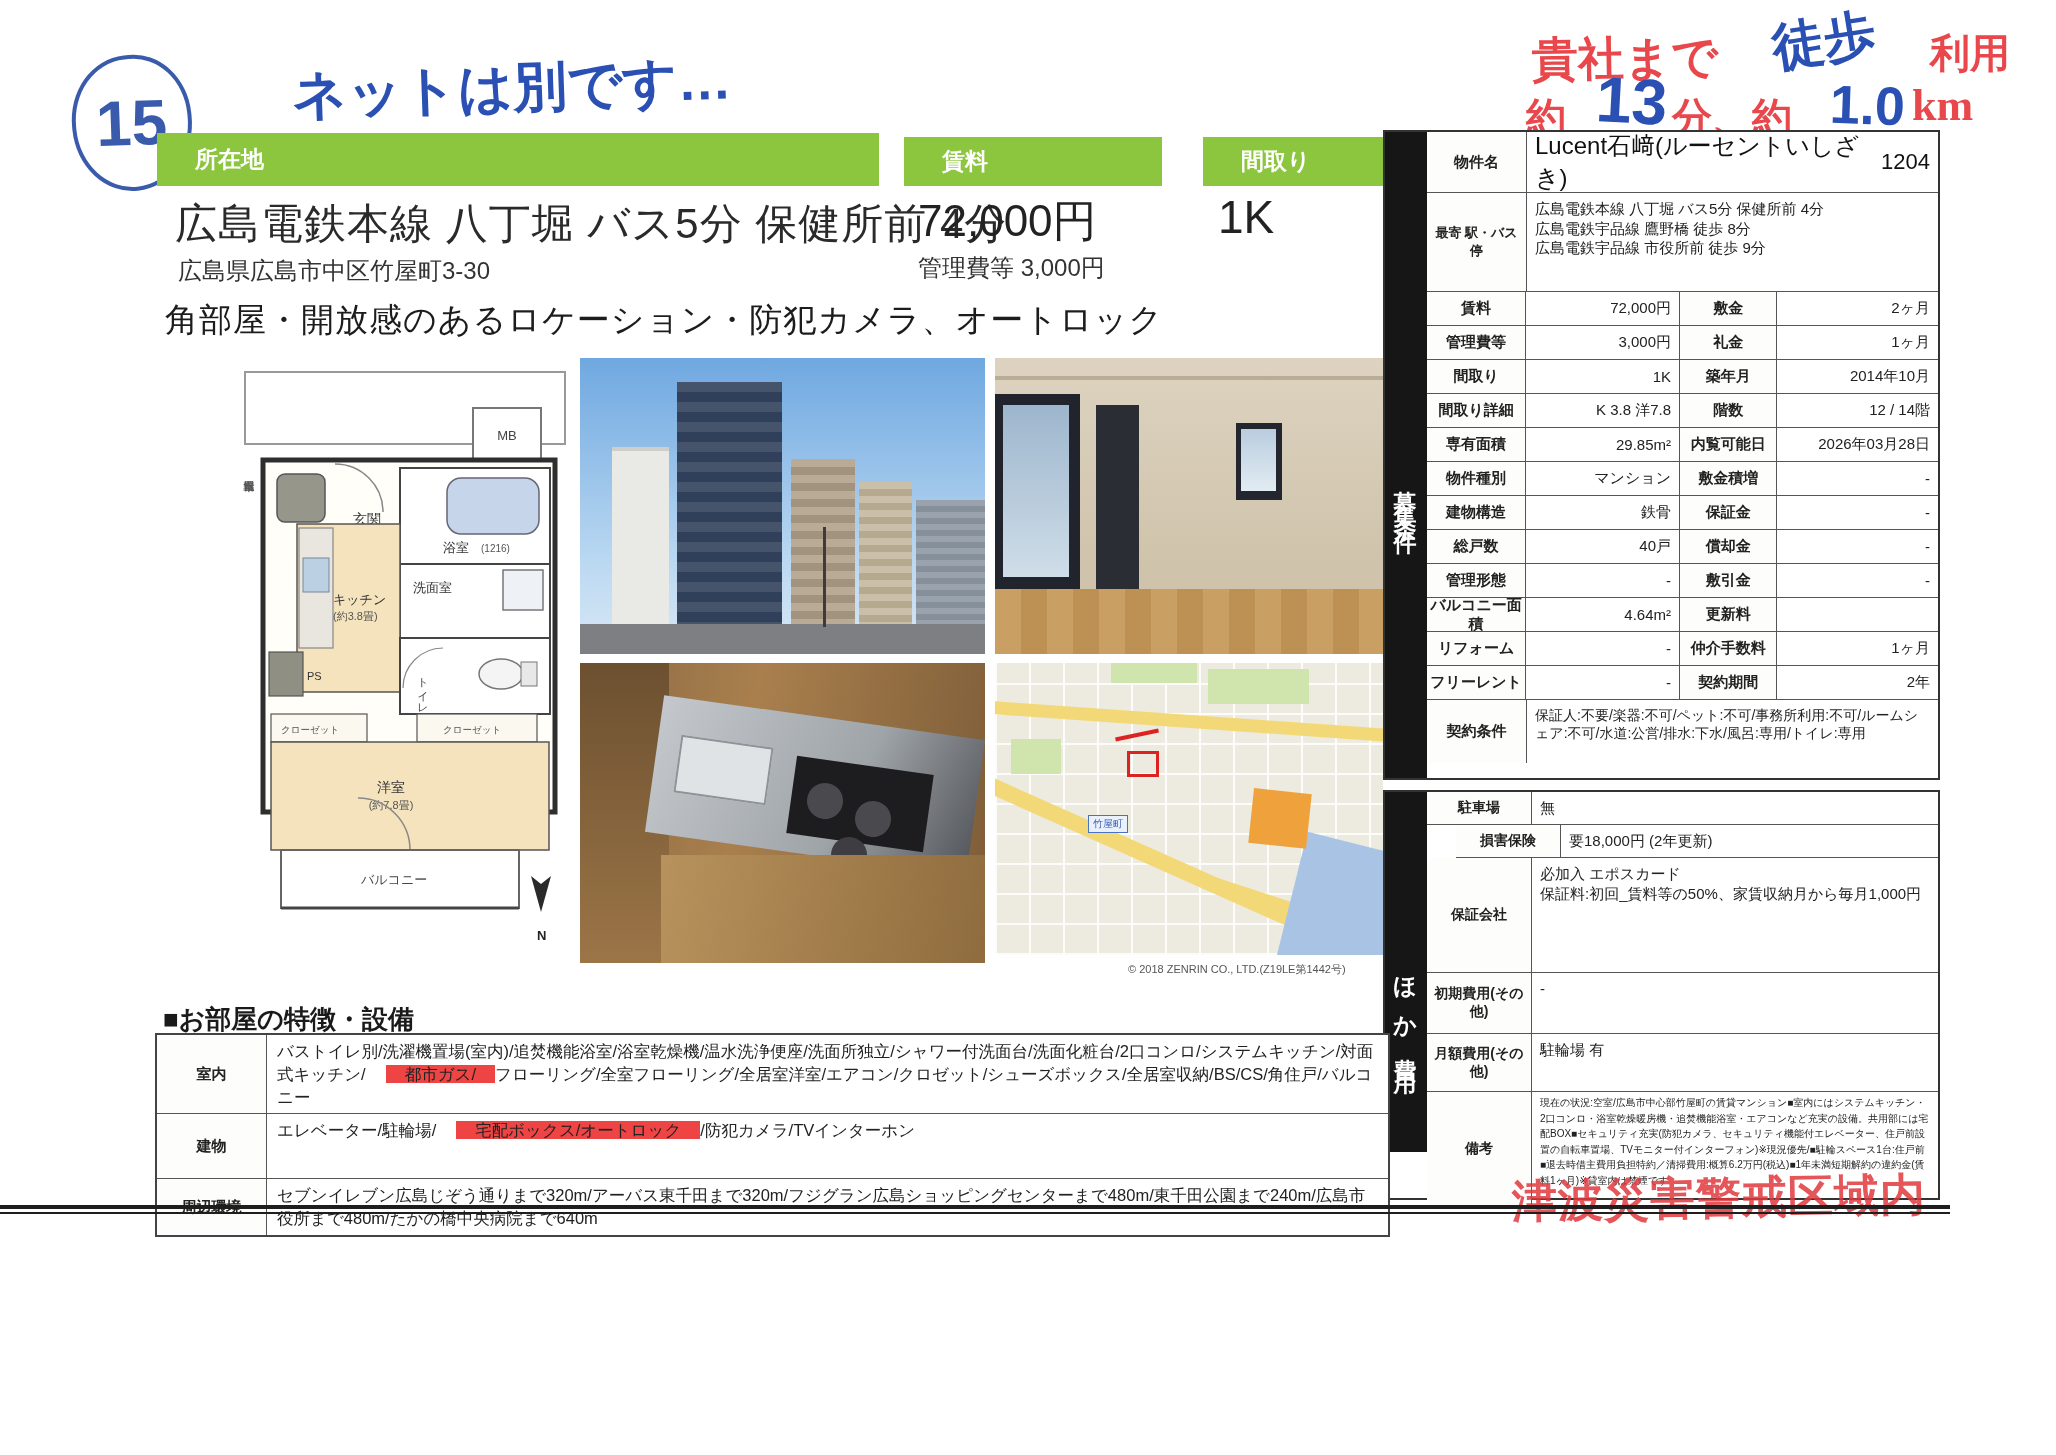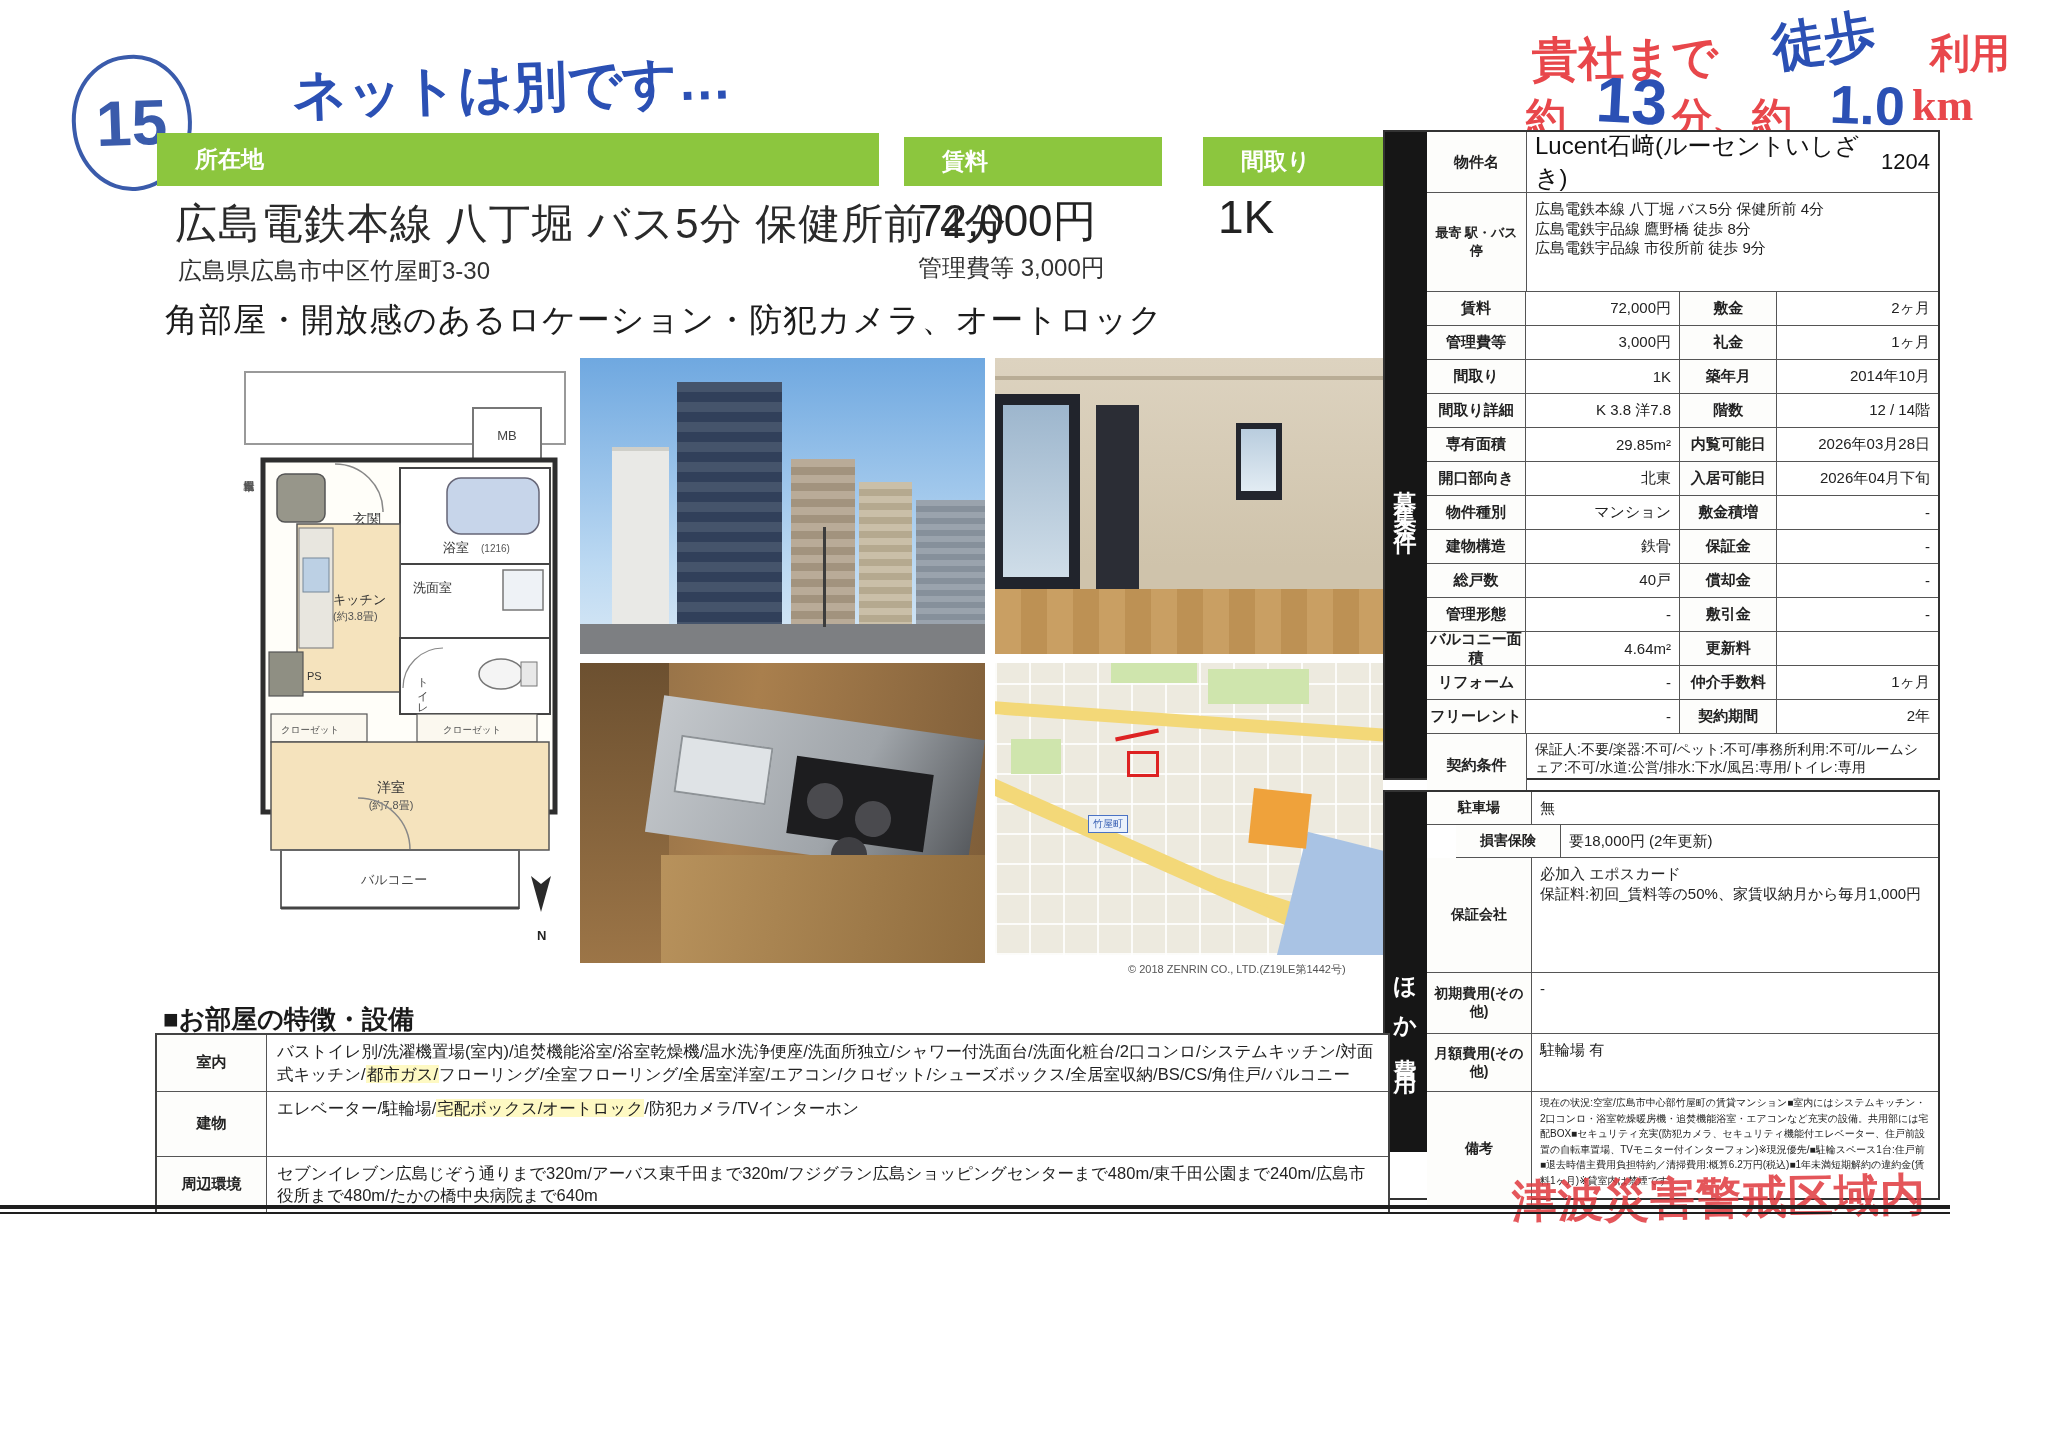--- a/index.html
+++ b/index.html
@@ -71,21 +71,21 @@
   .ftable{position:absolute;left:155px;top:1033px;width:1235px;border:2px solid #444;box-sizing:border-box;background:#fff;}
   .frow{display:flex;border-bottom:1px solid #555;}
   .frow:last-child{border-bottom:none;}
   .fl{width:110px;box-sizing:border-box;border-right:1px solid #555;display:flex;align-items:center;justify-content:center;
       font-size:15px;font-weight:bold;background:#fdfdfb;text-align:center;padding:2px;}
   .fv{flex:1;font-size:16.5px;line-height:1.38;padding:5px 10px;box-sizing:border-box;}
   .frow:nth-child(1){min-height:34px;}
   .frow:nth-child(2){min-height:64px;}
   .frow:nth-child(3){min-height:34px;}
   .frow:nth-child(4){min-height:56px;}
-  mark{background:#fef9c3;color:inherit;padding:0 1px;}
+  mark{background:#ef4444;color:inherit;padding:0 19px;margin-left:20px;}
 
   
   .photo{position:absolute;overflow:hidden;background:#ddd;}
   .credit{position:absolute;font-size:11px;color:#555;white-space:nowrap;}
 
   svg text{font-family:"Liberation Sans","DejaVu Sans",sans-serif;}
 </style>
 </head>
 <body>
 
@@ -277,26 +277,20 @@
             <div class="cell l l2">階数</div>
             <div class="cell v2">12 / 14階</div>
           </div>
           <div class="srow">
             <div class="cell l">専有面積</div>
             <div class="cell v">29.85m²</div>
             <div class="cell l l2">内覧可能日</div>
             <div class="cell v2">2026年03月28日</div>
           </div>
           <div class="srow">
-            <div class="cell l">開口部向き</div>
-            <div class="cell v">北東</div>
-            <div class="cell l l2">入居可能日</div>
-            <div class="cell v2">2026年04月下旬</div>
-          </div>
-          <div class="srow">
             <div class="cell l">物件種別</div>
             <div class="cell v">マンション</div>
             <div class="cell l l2">敷金積増</div>
             <div class="cell v2">-</div>
           </div>
           <div class="srow">
             <div class="cell l">建物構造</div>
             <div class="cell v">鉄骨</div>
             <div class="cell l l2">保証金</div>
             <div class="cell v2">-</div>

